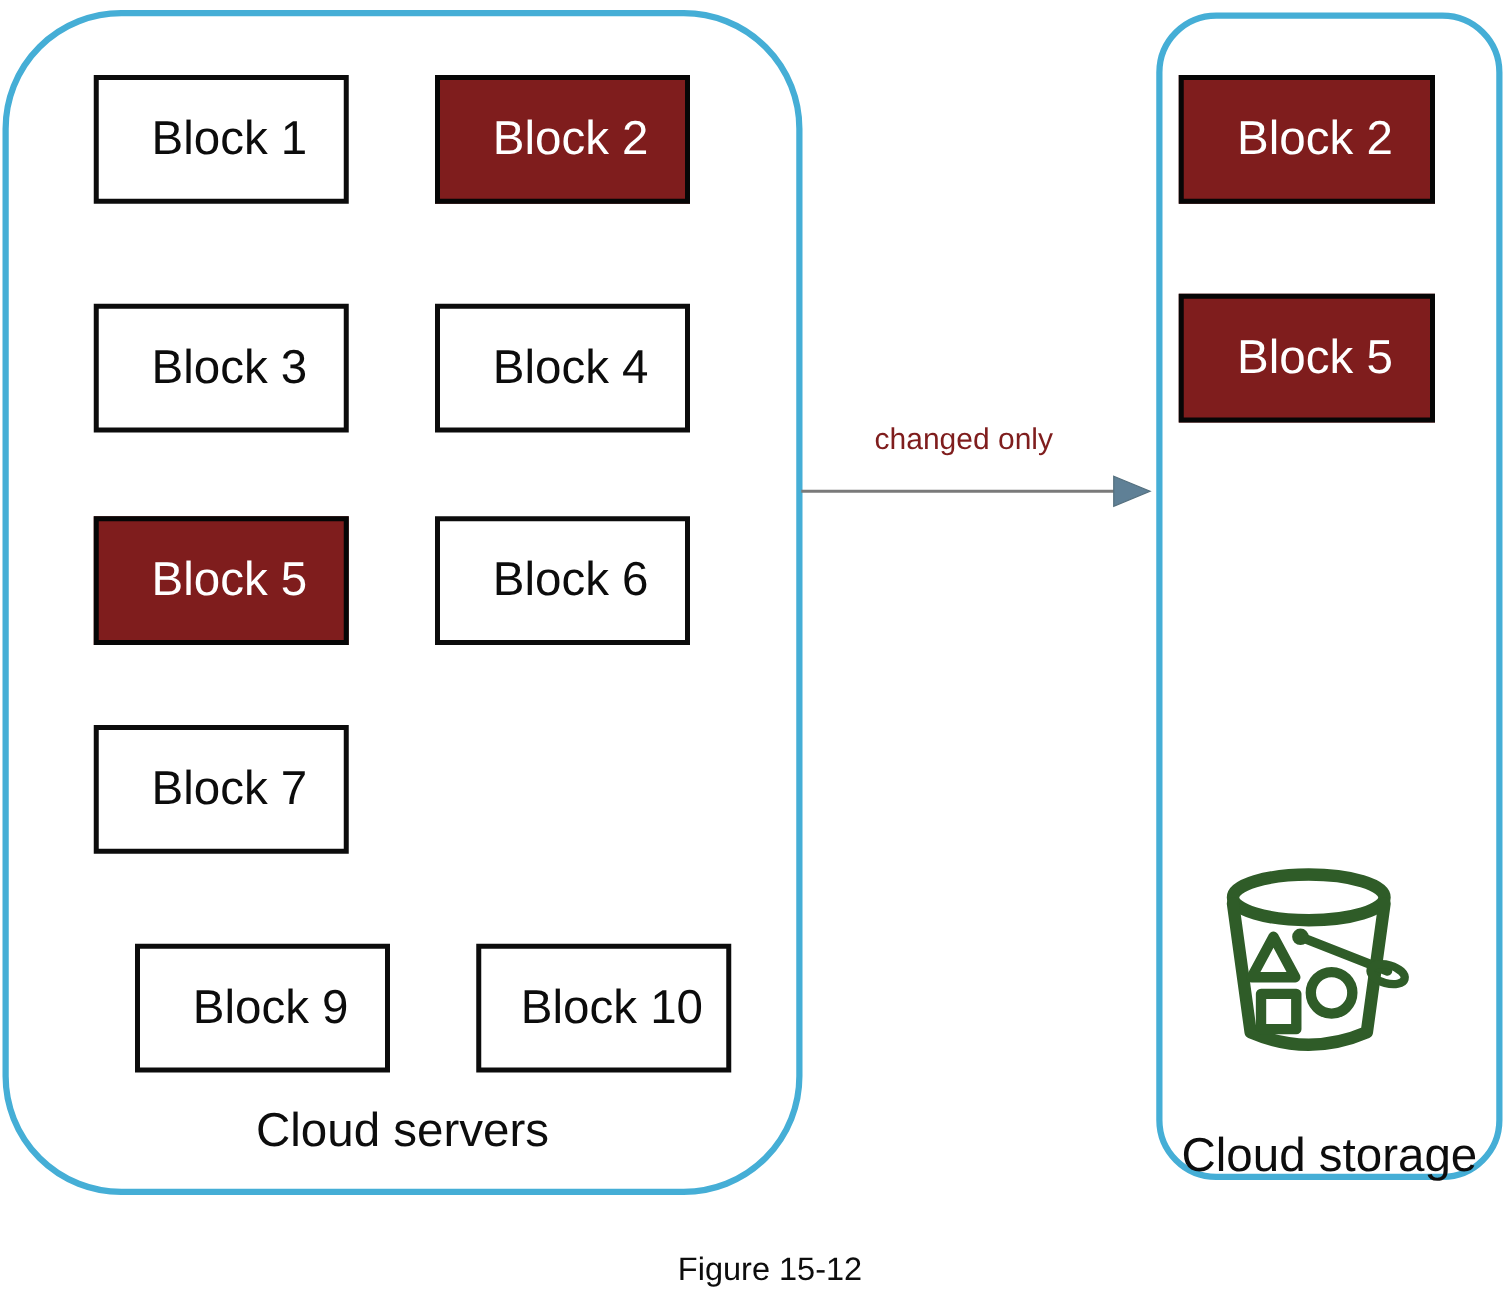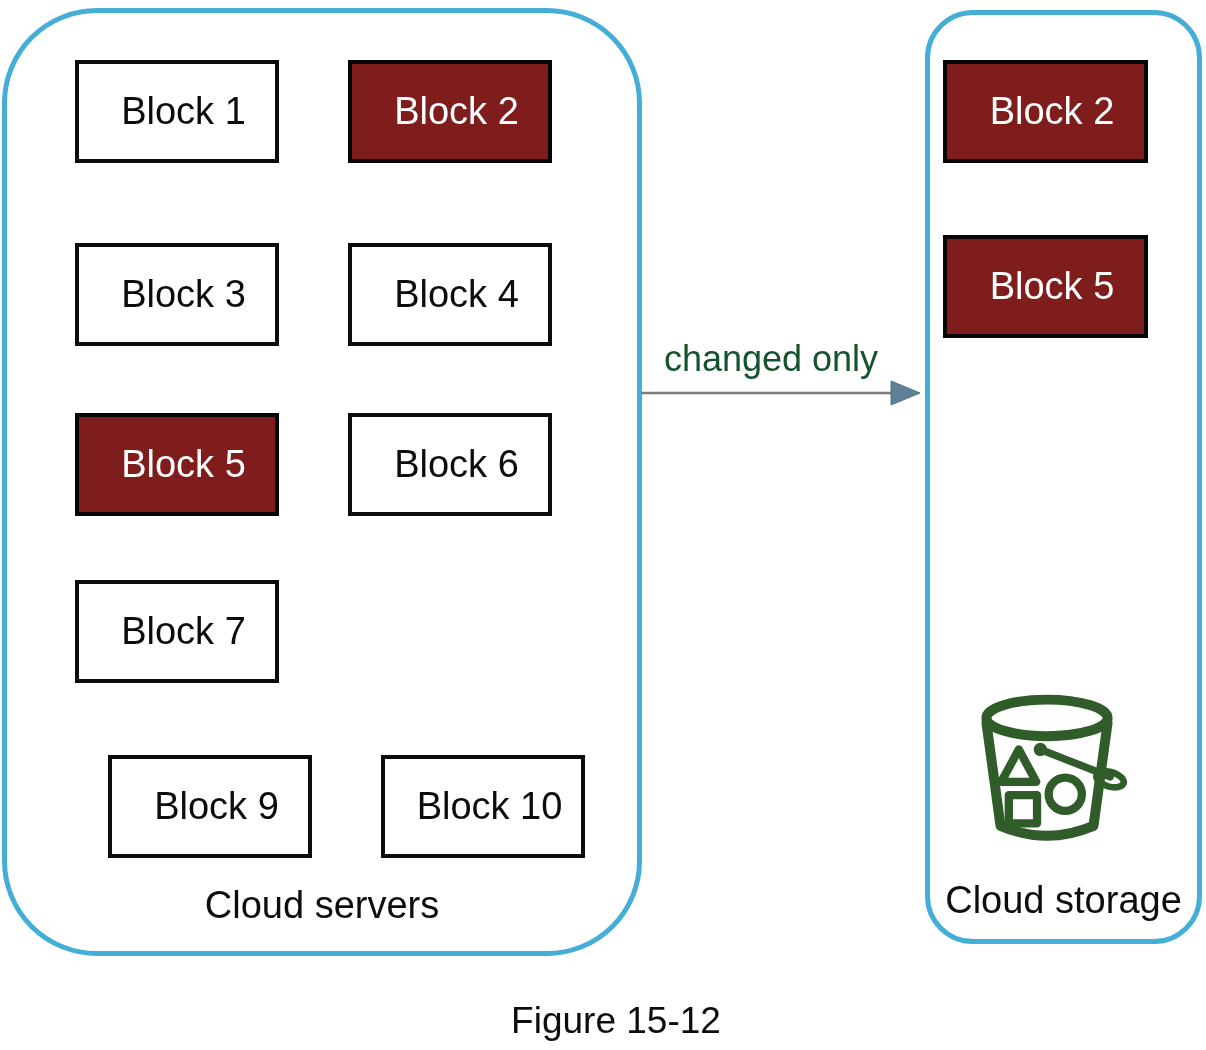--- a/index.html
+++ b/index.html
@@ -55,38 +55,38 @@
     text-align: center;
     font-size: 38px;
     color: #0d0d0d;
     white-space: nowrap;
   }
   .arrow-label {
     position: absolute;
     left: 640px; top: 338px;
     width: 262px;
     text-align: center;
-    font-size: 36px;
-    color: #14532d;
+    font-size: 24px;
+    color: #7f1d1d;
     white-space: nowrap;
   }
   .arrow-svg {
     position: absolute;
     left: 640px; top: 378px;
   }
   .bucket-svg {
     position: absolute;
     left: 964px; top: 690px;
   }
   .figure-caption {
     position: absolute;
     left: 316px; top: 1000px;
     width: 600px;
     text-align: center;
-    font-size: 37px;
+    font-size: 26px;
     color: #0d0d0d;
     white-space: nowrap;
   }
   
   .c1 { left: 75px; }
   .c2 { left: 348px; }
   .r1 { top: 60px; }
   .r2 { top: 243px; }
   .r3 { top: 413px; }
   .r4 { top: 580px; }
@@ -137,17 +137,17 @@
       <rect x="27" y="62.5" width="17" height="17" stroke-width="5" stroke-linejoin="round"></rect>
 
       <circle cx="61" cy="62" r="10" stroke-width="5"></circle>
 
       <circle cx="46" cy="35" r="4" fill="#2f5c28" stroke="none"></circle>
       <path d="M46 35 L88 51.5" stroke-width="4.5" stroke-linecap="round"></path>
       <ellipse cx="88" cy="53" rx="8.5" ry="4.4" stroke-width="4" transform="rotate(16 88 53)"></ellipse>
     </g>
   </svg>
 
-  <div class="panel-label" style="left:925px; top:879px; width:277px;text-align:center;">Cloud storage</div>
+  <div class="panel-label" style="left:925px; top:904px; width:277px;text-align:center;">Cloud storage</div>
 
   <div class="figure-caption">Figure 15-12</div>
 
 </div>
 
 </body></html>

